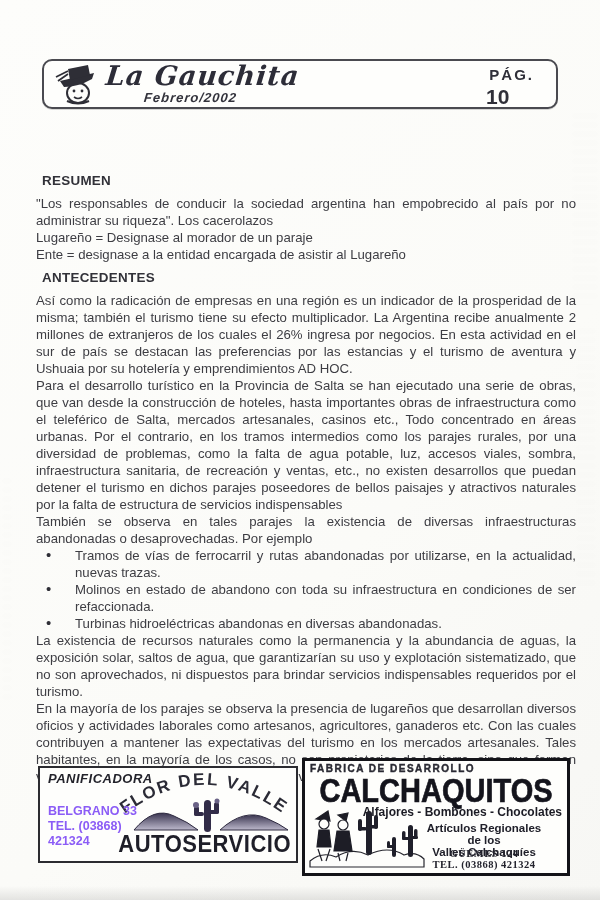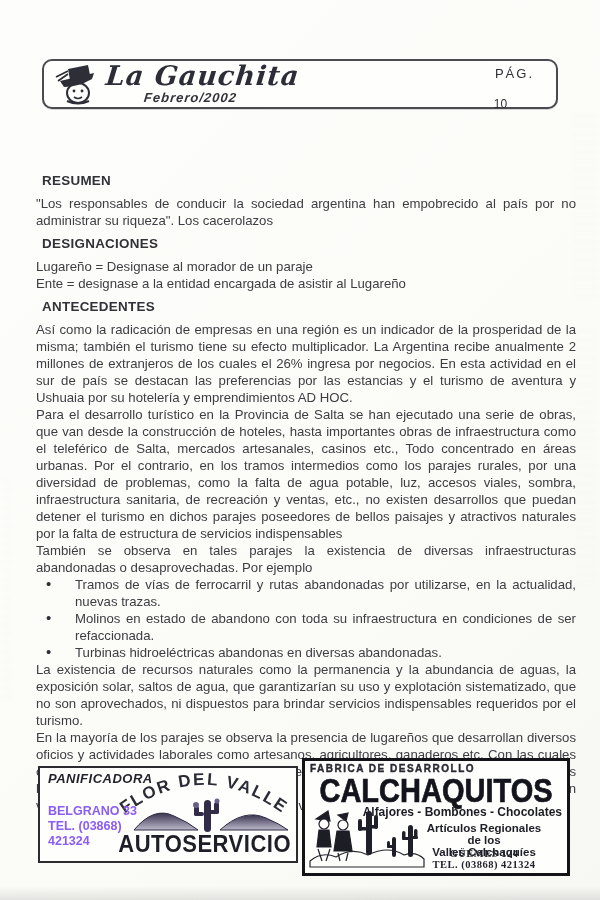--- a/index.html
+++ b/index.html
@@ -34,22 +34,22 @@
     color: #2d2d38; letter-spacing: 1px;
     transform: skewX(-6deg);
   }
   .logo-subtitle {
     font-weight: bold; font-style: italic;
     font-size: 13px; letter-spacing: 1px;
     color: #33333c; margin: 1px 0 0 38px;
     transform: skewX(-6deg);
   }
   .pagenum { position: absolute; right: 22px; top: 5px; text-align: center; }
-  .pagenum .pg-label { font-weight: normal; font-size: 13px; letter-spacing: 2px; color: #2f2f38; margin-left: 28px; }
-  .pagenum .pg-value { font-weight: normal; font-size: 12px; color: #2f2f38; margin-top: 16px; }
+  .pagenum .pg-label { font-weight: bold; font-size: 15px; letter-spacing: 2px; color: #2f2f38; margin-left: 28px; }
+  .pagenum .pg-value { font-weight: bold; font-size: 21px; color: #2f2f38; margin-top: 2px; }
 
   
   .doc-title {
     position: absolute; left: 0; top: 110px; width: 100%;
     text-align: center; font-weight: bold;
     font-size: 22px; line-height: 26px;
     color: #27272f; letter-spacing: 0.4px;
   }
 
   
@@ -172,21 +172,20 @@
     <div class="pagenum">
       <div class="pg-label">PÁG.</div>
       <div class="pg-value">10</div>
     </div>
   </div>
 
 
   <div class="article">
     <h3>RESUMEN</h3>
     <p>"Los responsables de conducir la sociedad argentina han empobrecido al país por no administrar su riqueza".  Los cacerolazos</p>
-    <h3>DESIGNACIONES</h3>
     <p>Lugareño = Designase al morador de un paraje</p>
     <p>Ente = designase a la entidad encargada de asistir al Lugareño</p>
     <h3>ANTECEDENTES</h3>
     <p>Así como la radicación de empresas en una región es un indicador de la prosperidad de la misma; también el turismo tiene su efecto multiplicador. La  Argentina recibe anualmente 2 millones de extranjeros de los cuales el 26%  ingresa por negocios. En esta actividad en el sur de país se destacan las preferencias por las estancias y el turismo de aventura y Ushuaia por su  hotelería y emprendimientos AD HOC.</p>
     <p>Para el desarrollo turístico en la Provincia de Salta se han ejecutado una serie de obras, que van desde la construcción de hoteles, hasta importantes obras de infraestructura como el teleférico de Salta, mercados artesanales, casinos etc., Todo concentrado en áreas urbanas. Por el contrario, en los tramos intermedios como los parajes rurales, por una diversidad de problemas, como la falta de agua potable, luz, accesos viales, sombra, infraestructura sanitaria, de recreación y ventas, etc., no existen desarrollos que puedan detener el  turismo en dichos parajes poseedores de bellos paisajes y atractivos naturales por la falta de  estructura de servicios indispensables</p>
     <p>También se observa en tales parajes la existencia de diversas infraestructuras  abandonadas o desaprovechadas. Por ejemplo</p>
     <ul>
       <li>Tramos de vías de ferrocarril y  rutas abandonadas por utilizarse,  en la actualidad, nuevas trazas.</li>
       <li>Molinos en estado de abandono con toda su infraestructura en condiciones de ser refaccionada.</li>
       <li>Turbinas hidroeléctricas abandonas en diversas abandonadas.</li>

